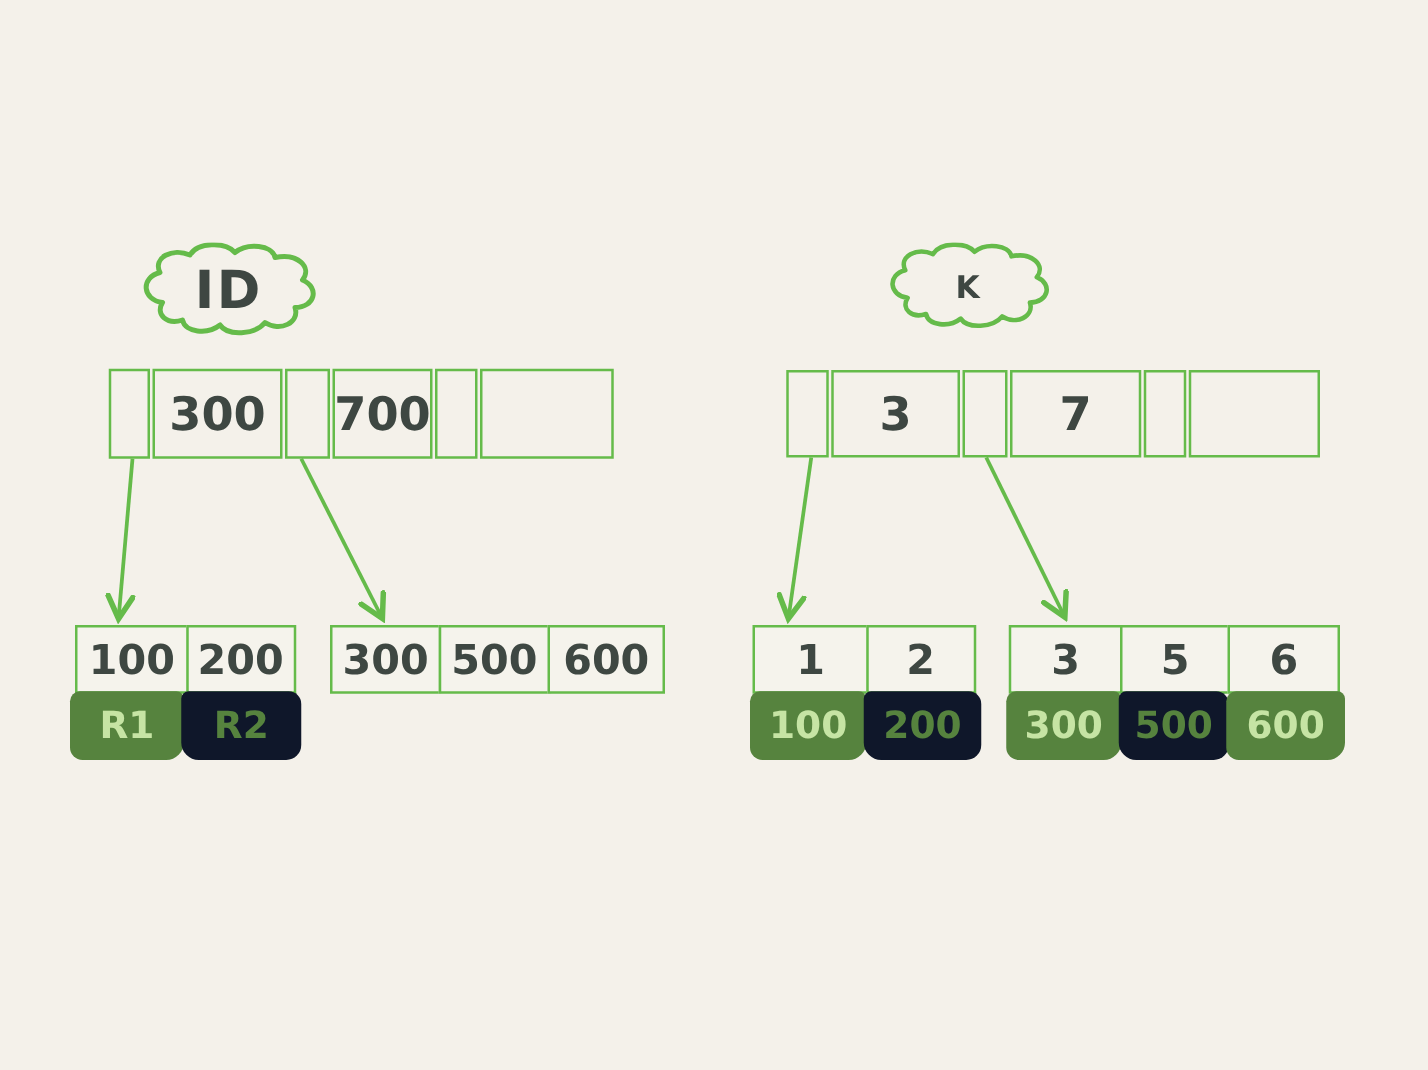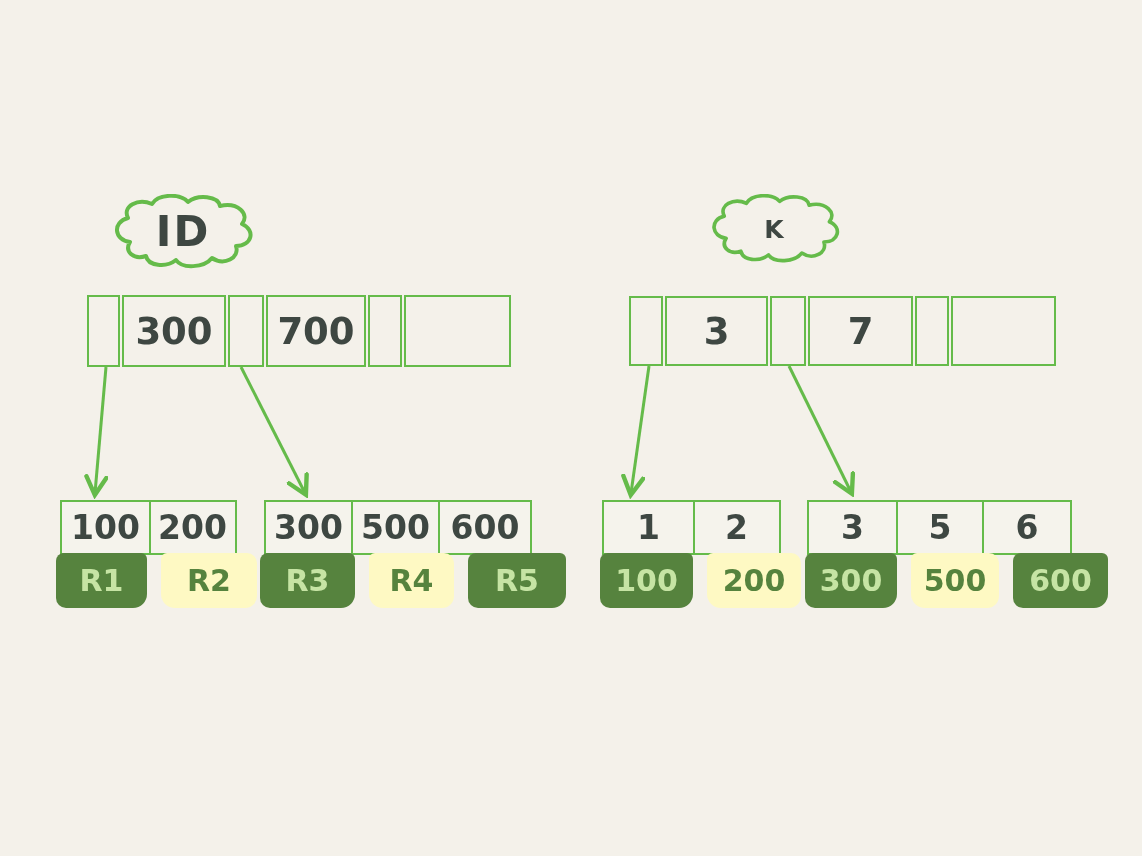--- a/index.html
+++ b/index.html
@@ -29,73 +29,68 @@
 
   .leaf { position:absolute; }
   .keys { display:flex; }
   .key {
     border:2.5px solid #65bb4a; margin-left:-2.5px; height:55px;
     display:flex; align-items:center; justify-content:center;
     font-size:33px; font-weight:600; color:#3e4742;
     background:#f5f3ec;
   }
   .key:first-child { margin-left:0; }
-  .blocks { display:flex; position:relative; margin-top:-2px;gap:16px; }
+  .blocks { display:flex; position:relative; margin-top:-2px; }
   .block {
     height:55px; margin-right:-2px;
     display:flex; align-items:center; justify-content:center;
     font-size:30px; font-weight:700;
   }
   .block.dark  { background:#56833e; color:#c6e4a4; border-radius:8px 6px 14px 10px; }
-  .block.light { background:#fef9c3; color:#56833e; border-radius:6px 10px 12px 14px; }
+  .block.light { background:#0f172a; color:#56833e; border-radius:6px 10px 12px 14px; }
 
   .arrow-layer { position:absolute; left:0; top:0; width:1142px; height:856px; pointer-events:none; }
 </style>
 </head>
 <body>
 
 <div class="canvas">
 
   <div class="cloud" style="left:108px; top:194px; width:150px; height:78px;">
     <svg viewBox="0 0 150 78">
       <path d="M 22 48 C 6 46, 4 28, 20 24 C 14 12, 30 4, 44 10 C 50 0, 72 -1, 80 8 C 90 0, 110 2, 112 12 C 130 8, 142 20, 134 30 C 148 36, 144 52, 128 52 C 132 64, 116 72, 104 64 C 96 74, 74 75, 68 66 C 58 74, 40 72, 38 62 C 26 66, 16 58, 22 48 Z" fill="#f4f1ea" stroke="#65bb4a" stroke-width="4" stroke-linejoin="round"></path>
     </svg>
     <span class="cloud-text big">ID</span>
   </div>
 
   <div class="root-bar" style="left:87px; top:295px; height:72px;">
     <div class="root-cell" style="width:33px"></div>
     <div class="root-cell" style="width:104px">300</div>
     <div class="root-cell" style="width:36px"></div>
-    <div class="root-cell" style="width:100px">700</div>
+    <div class="root-cell" style="width:80px">700</div>
     <div class="root-cell" style="width:34px"></div>
     <div class="root-cell" style="width:107px"></div>
   </div>
 
   <div class="leaf" style="left:60px; top:500px;">
     <div class="keys">
       <div class="key" style="width:91px">100</div>
       <div class="key" style="width:88px">200</div>
     </div>
     <div class="blocks" style="margin-left:-4px;">
       <div class="block dark" style="width:91px">R1</div>
       <div class="block light" style="width:96px">R2</div>
     </div>
   </div>
 
   <div class="leaf" style="left:264px; top:500px;">
     <div class="keys">
       <div class="key" style="width:89px">300</div>
       <div class="key" style="width:90px">500</div>
       <div class="key" style="width:94px">600</div>
-    </div>
-    <div class="blocks" style="margin-left:-4px;">
-      <div class="block dark" style="width:95px">R3</div>
-      <div class="block light" style="width:85px">R4</div>
-      <div class="block dark" style="width:98px">R5</div>
     </div>
   </div>
 
   <div class="cloud" style="left:705px; top:194px; width:140px; height:72px;">
     <svg viewBox="0 0 150 78">
       <path d="M 22 48 C 6 46, 4 28, 20 24 C 14 12, 30 4, 44 10 C 50 0, 72 -1, 80 8 C 90 0, 110 2, 112 12 C 130 8, 142 20, 134 30 C 148 36, 144 52, 128 52 C 132 64, 116 72, 104 64 C 96 74, 74 75, 68 66 C 58 74, 40 72, 38 62 C 26 66, 16 58, 22 48 Z" fill="#f4f1ea" stroke="#65bb4a" stroke-width="4" stroke-linejoin="round"></path>
     </svg>
     <span class="cloud-text small">K</span>
   </div>
 

